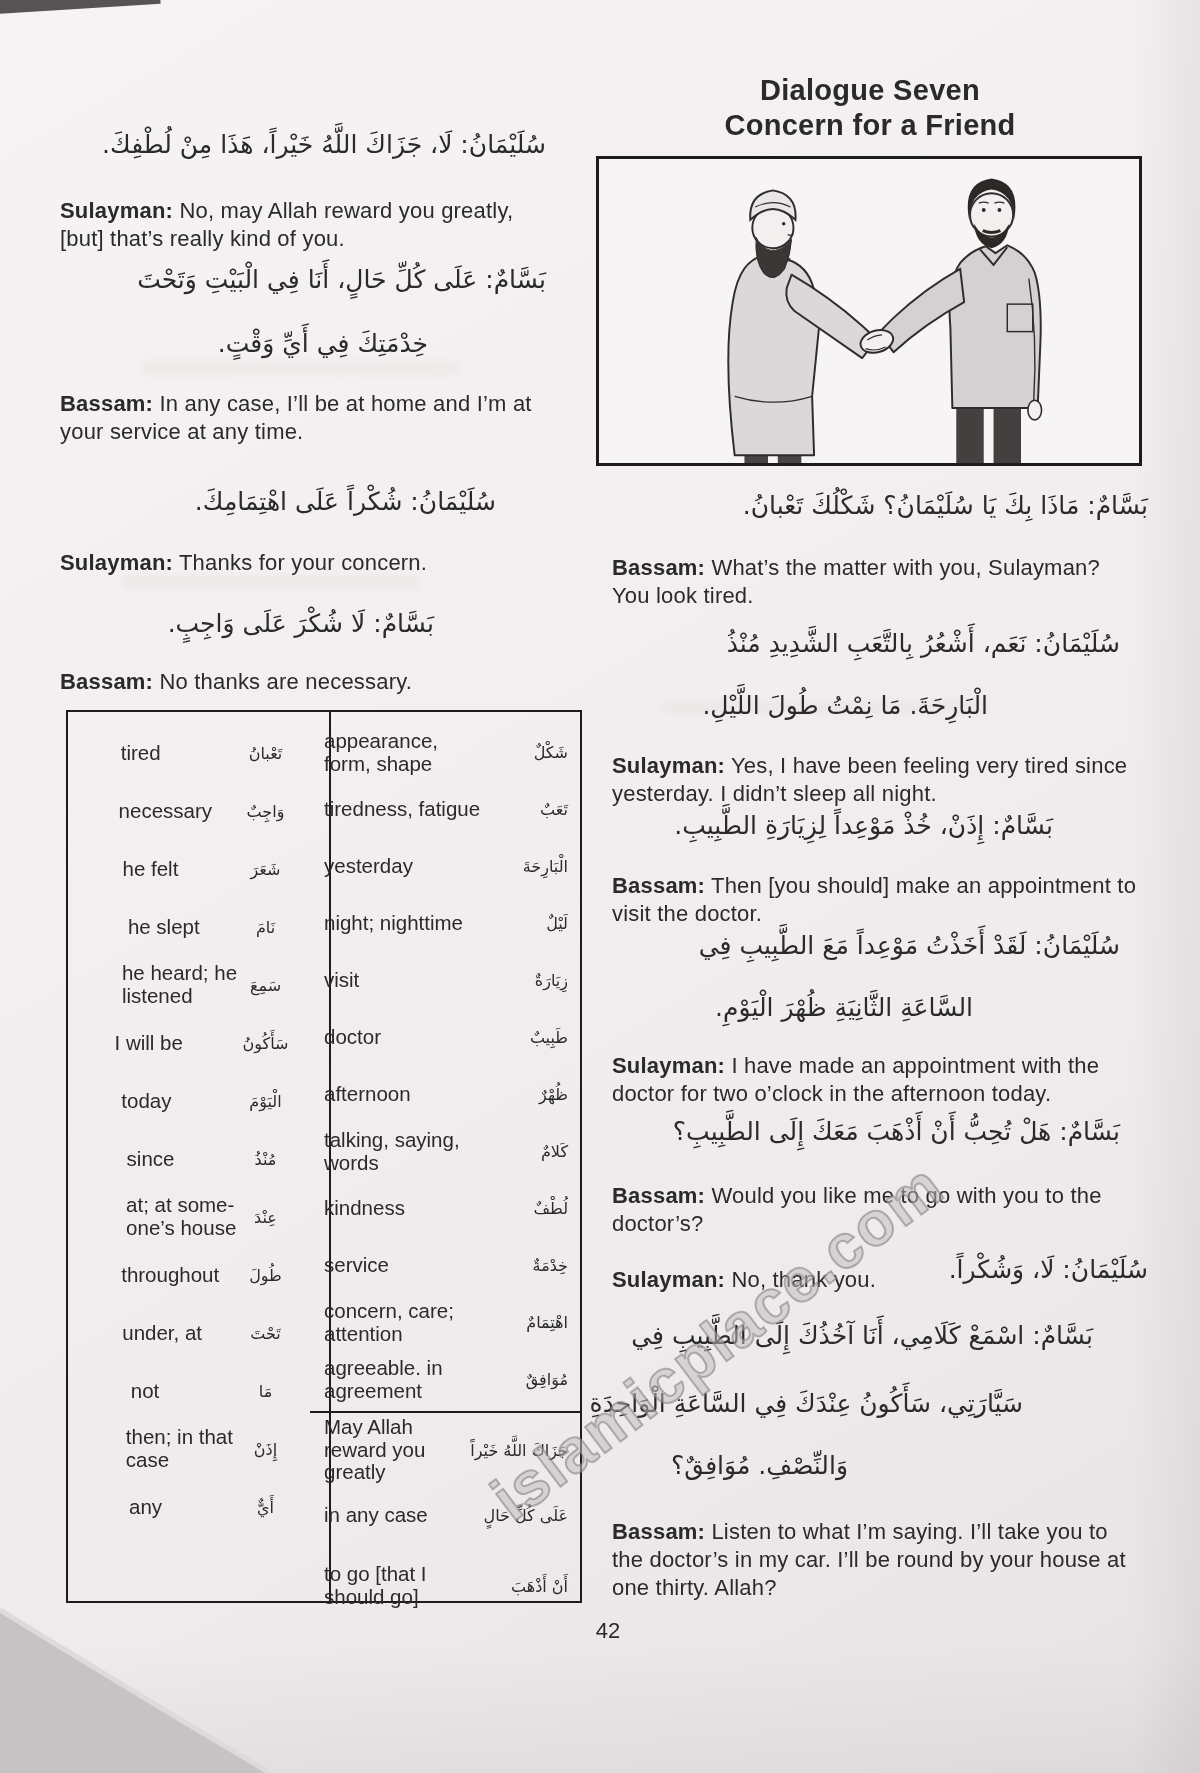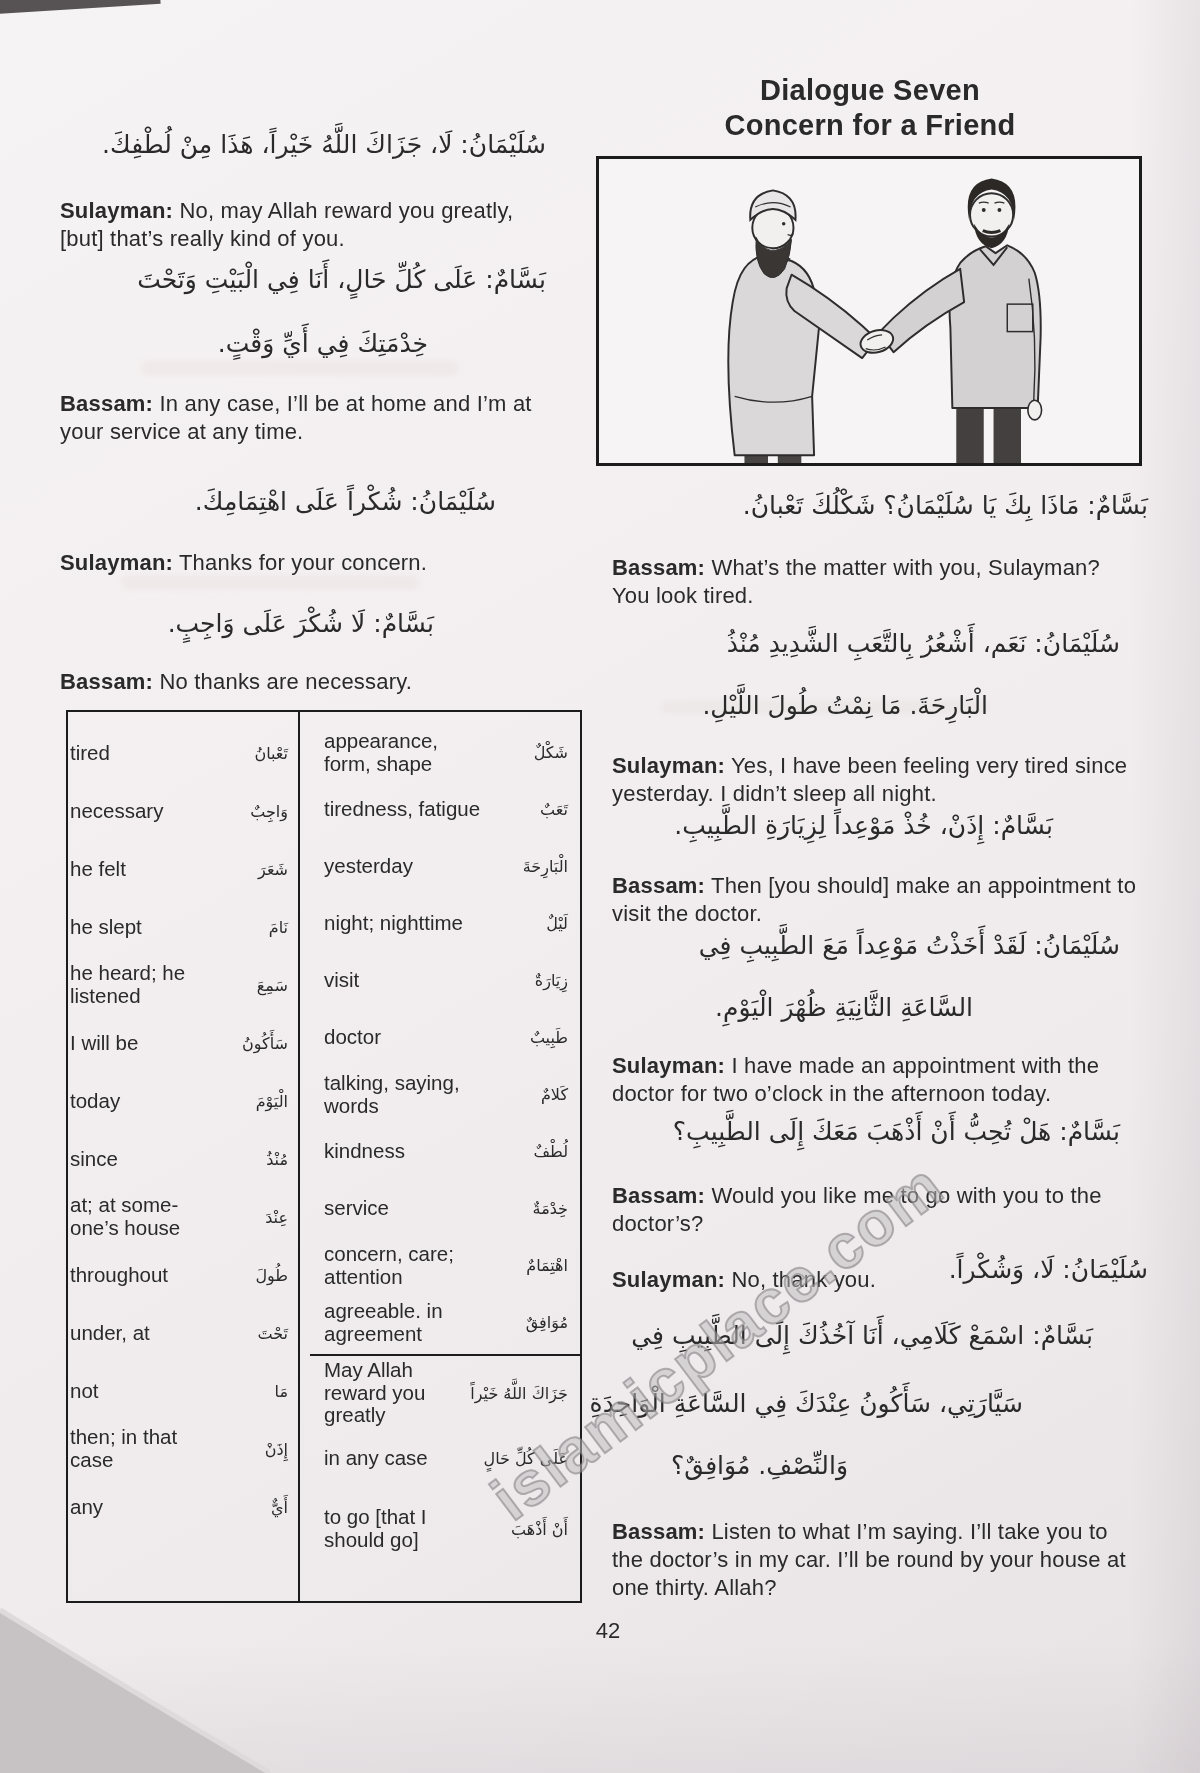--- a/index.html
+++ b/index.html
@@ -23,21 +23,21 @@
   .ar{font-family:"DejaVu Sans",sans-serif;direction:rtl;text-align:right;white-space:nowrap;font-size:25px;line-height:1.15;z-index:2;}
   .arL{left:58px;width:488px;}
   .arR{left:598px;width:550px;}
   .en{font-size:22px;line-height:1.27;letter-spacing:.2px;z-index:2;}
   .enL{left:60px;width:482px;}
   .enR{left:612px;width:528px;}
   .spk{font-weight:700;}
   
   .vtable{position:absolute;left:66px;top:710px;width:516px;height:893px;border:2px solid #1c1c1c;box-sizing:border-box;z-index:2;}
   .tcol{position:absolute;top:0;height:100%;box-sizing:border-box;display:flex;flex-direction:column;}
-  .tcol-left{left:0;width:232px;border-right:2px solid #1c1c1c;padding:12px 10px 0 2px;}
+  .tcol-left{left:0;width:263px;border-right:2px solid #1c1c1c;padding:12px 10px 0 16px;align-items:center;}
   .tcol-right{left:242px;right:0;padding:12px 12px 0 14px;}
   .vrow{display:flex;justify-content:space-between;align-items:center;flex:0 0 auto;height:58px;}
   .tcol-right .vrow{height:57px;}
   .ven{font-size:20.5px;line-height:1.1;width:128px;}
   .tcol-right .ven{width:158px;}
   .var{font-family:"DejaVu Sans",sans-serif;direction:rtl;white-space:nowrap;font-size:16px;}
   .phr-divider{flex:0 0 auto;border-top:2px solid #1c1c1c;margin:3px -12px 0 -14px;}
   .vrow.ph1{height:74px;}
   .vrow.ph2{height:56px;}
   .vrow.ph3{height:62px;margin-top:12px;}
@@ -247,20 +247,24 @@
         </div>
       <div class="vrow">
           <span class="ven">visit</span>
           <span class="var">زِيَارَةٌ</span>
         </div>
       <div class="vrow">
           <span class="ven">doctor</span>
           <span class="var">طَبِيبٌ</span>
         </div>
       <div class="vrow">
+          <span class="ven">afternoon</span>
+          <span class="var">ظُهْرٌ</span>
+        </div>
+      <div class="vrow">
           <span class="ven">talking, saying, words</span>
           <span class="var">كَلامٌ</span>
         </div>
       <div class="vrow">
           <span class="ven">kindness</span>
           <span class="var">لُطْفٌ</span>
         </div>
       <div class="vrow">
           <span class="ven">service</span>
           <span class="var">خِدْمَةٌ</span>

